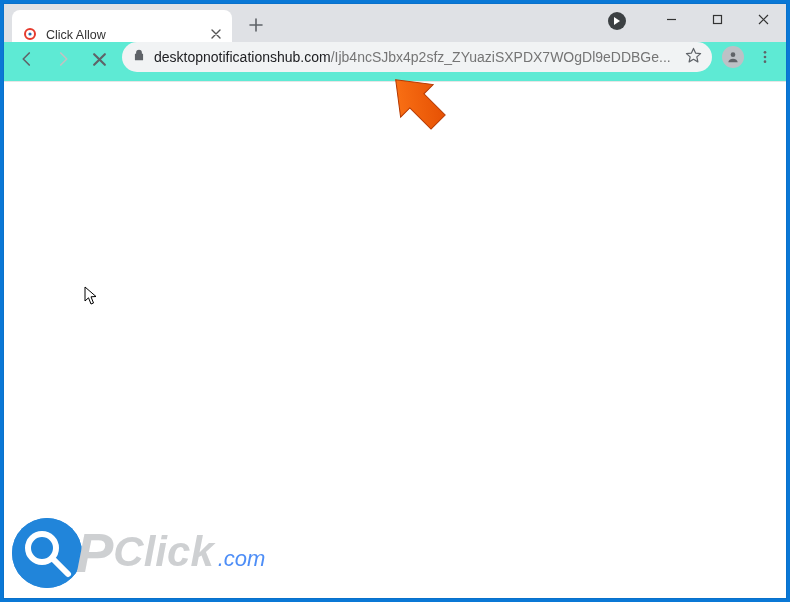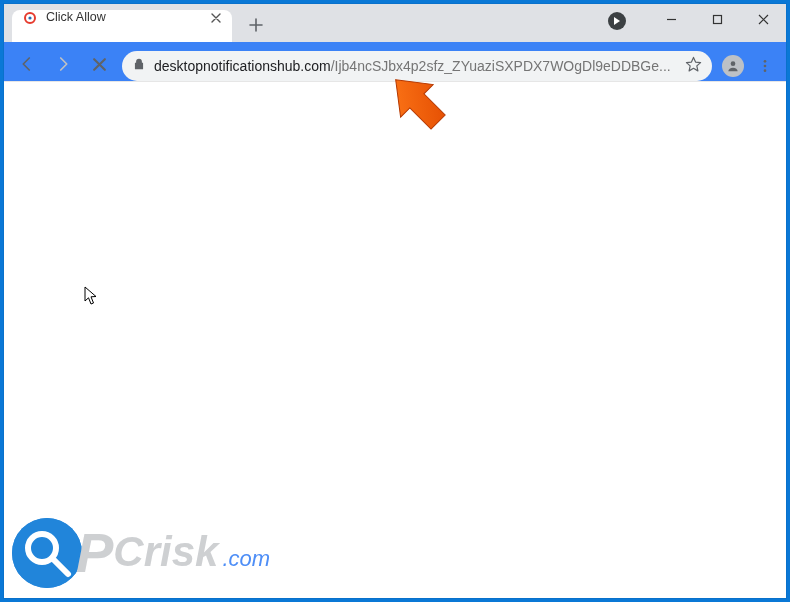--- a/index.html
+++ b/index.html
@@ -26,21 +26,21 @@
   .titlebar {
     height: 38px;
     background: #dfe1e5;
     display: flex;
     align-items: flex-end;
     padding-left: 8px;
     position: relative;
   }
   .tab {
     display: flex;
-    align-items: flex-start;
+    align-items: flex-end;
     background: #fff;
     height: 32px;
     border-radius: 8px 8px 0 0;
     padding: 0 8px 0 10px;
     min-width: 220px;
     margin-top: 6px;
     position: relative;
   }
   .tab .favicon {
     width: 16px; height: 16px;
@@ -84,24 +84,24 @@
     width: 46px;
     height: 30px;
     display:flex;align-items:center;justify-content:center;
     color: #333;
     cursor:pointer;
   }
   .win-btn svg { display:block; }
   
   .toolbar {
     height: 40px;
-    background: #3b82f6;
+    background: #5eead4;
     border-bottom: 1px solid #e6e6e6;
     display:flex;
-    align-items:flex-end;
+    align-items:flex-start;
     padding: 0 6px;
     gap: 2px;
   }
   .nav-btn {
     width: 34px; height: 34px;
     display:flex;align-items:center;justify-content:center;
     color: #5f6368;
     border-radius: 50%;
     cursor:pointer;
   }
@@ -339,17 +339,17 @@
     <div class="wm-badge">
       <svg width="70" height="70" viewBox="0 0 70 70">
         <circle cx="35" cy="35" r="35" fill="#0a78d6"></circle>
         <g fill="none" stroke="#fff" stroke-width="6" stroke-linecap="round">
           <circle cx="30" cy="30" r="14"></circle>
           <path d="M41 41 L56 56"></path>
         </g>
       </svg>
     </div>
     <div class="wm-text">
-      <span class="p-letter">P</span><span>Crisk</span><span class="dotcom">.com</span>
+      <span class="p-letter">P</span><span>Click</span><span class="dotcom">.com</span>
     </div>
   </div>
 
 </div>
 
 </body></html>

